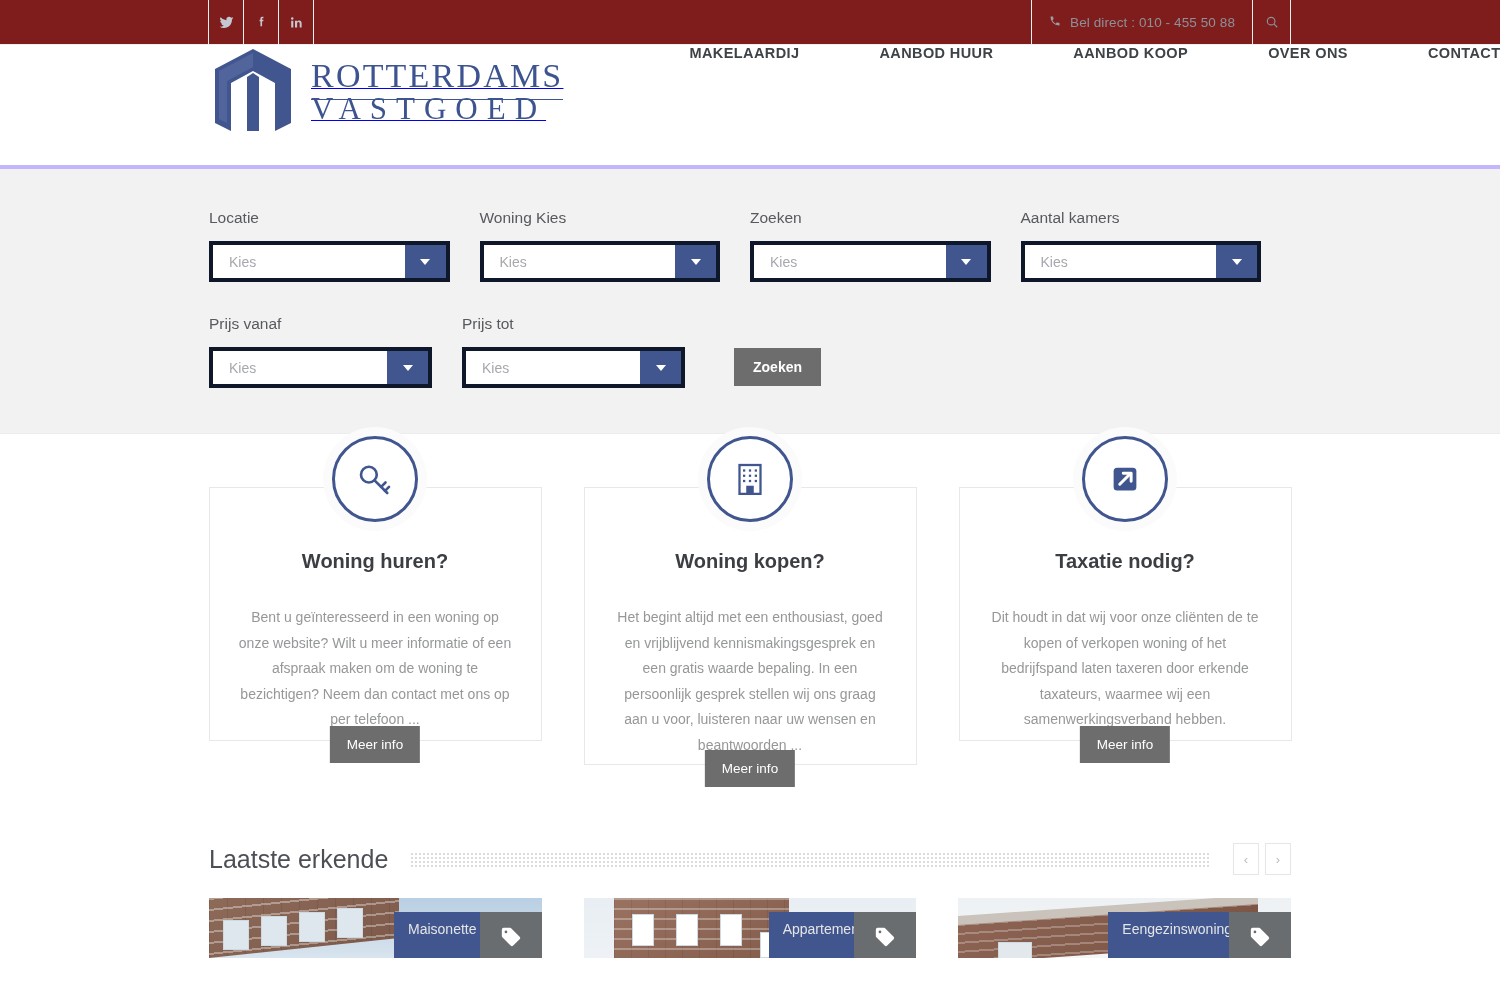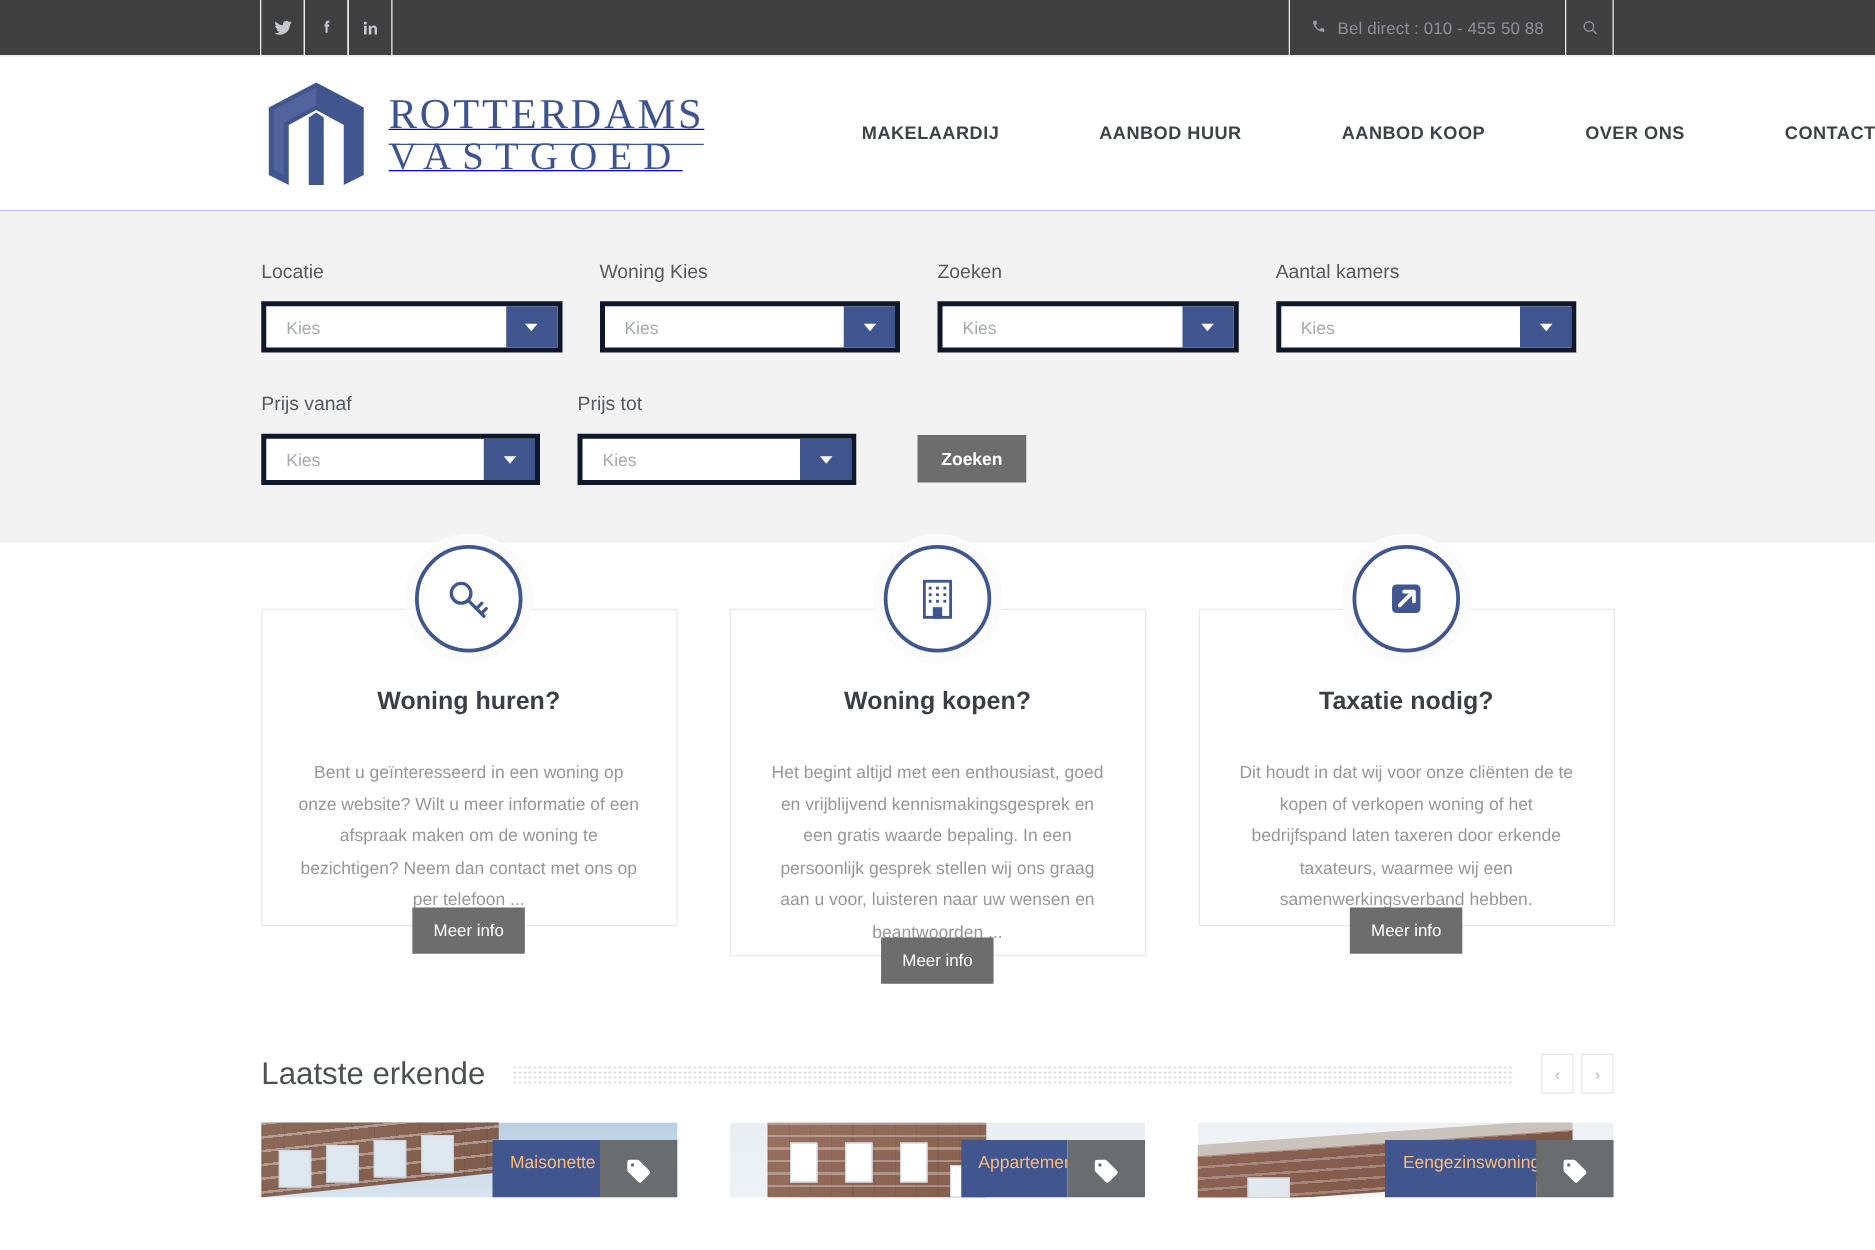--- a/index.html
+++ b/index.html
@@ -11,21 +11,21 @@
     color: #555;
     overflow: hidden;
   }
 
   
   .topbar {
     height: 45px;
     border-bottom: 1px solid #eceef0;
     display: flex;
     align-items: stretch;
-    background: #404040;
+    background: #7f1d1d;
   }
   .social-wrap { display: flex; margin-left: 209px; }
   .social-cell {
     width: 36px; height: 45px;
     border-left: 1px solid #eceef0;
     border-right: 1px solid #eceef0;
     margin-left: -1px;
     display: flex; align-items: center; justify-content: center;
     color: #c3c6cf;
   }
@@ -45,23 +45,23 @@
     border-right: 1px solid #eceef0;
     display: flex; align-items: center; justify-content: center;
   }
   .search-cell svg { width: 14px; height: 14px; stroke: #8d9097; fill: none; stroke-width: 2; }
   .topbar-end { width: 209px; }
 
   
   .header {
     height: 124px;
     background: #fff;
-    border-bottom: 1px solid #c4b5fd;
+    border-bottom: 4px solid #c4b5fd;
     display: flex;
-    align-items: center;
+    align-items: flex-start;
     padding-left: 209px;
   }
   .logo { display: flex; align-items: center; gap: 14px; }
   .logo-mark { width: 88px; height: 90px; }
   .logo-text { padding-top: 2px; }
   .logo-line1 {
     font-family: "Liberation Serif", serif;
     font-size: 34px; letter-spacing: 2.2px;
     color: #3d5490; line-height: 1;
     border-bottom: 1.5px solid #3d5490;
@@ -257,21 +257,21 @@
     transform: skewY(-6deg);
     transform-origin: left top;
   }
   .win {
     position: absolute; background: #dfe7ee; border: 1px solid #cfd9e2;
   }
   .prop-labelblock {
     position: absolute;
     left: 185px; top: 14px; right: 62px; bottom: 0;
     background: #41568f;
-    color: #fdba74;
+    color: #e5e5e5;
     padding: 9px 0 4px 14px;
     font-size: 14px;
   }
   .prop-tag {
     position: absolute;
     right: 0; top: 14px; bottom: 0;
     width: 62px;
     background: #696d70;
     display: flex; align-items: flex-start; justify-content: center;
     padding-top: 14px;

